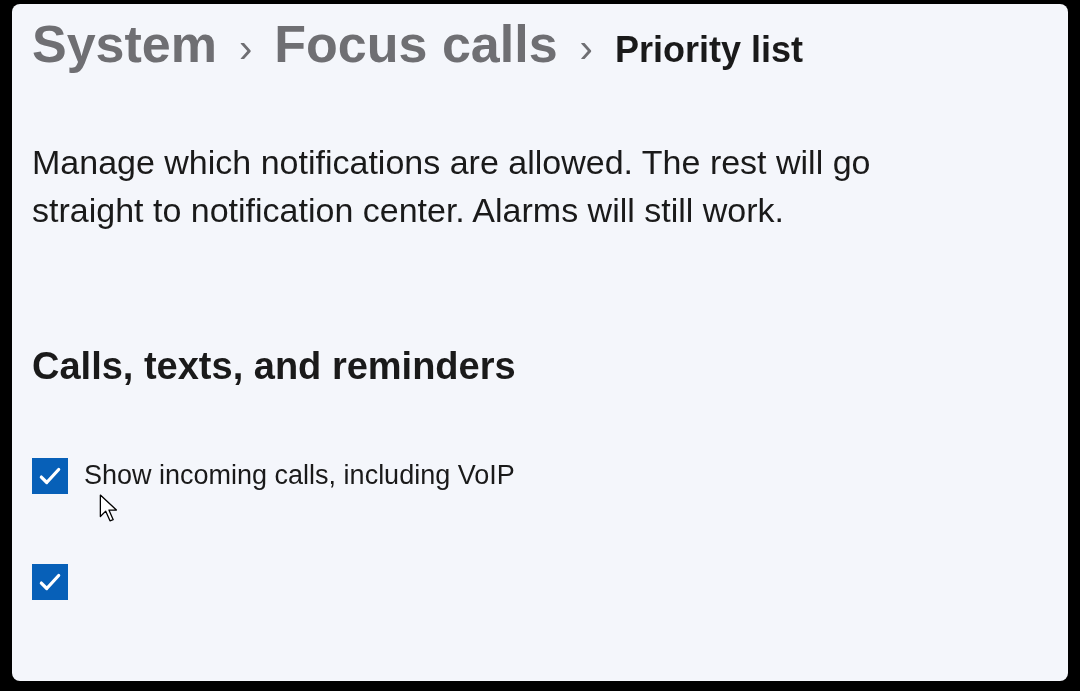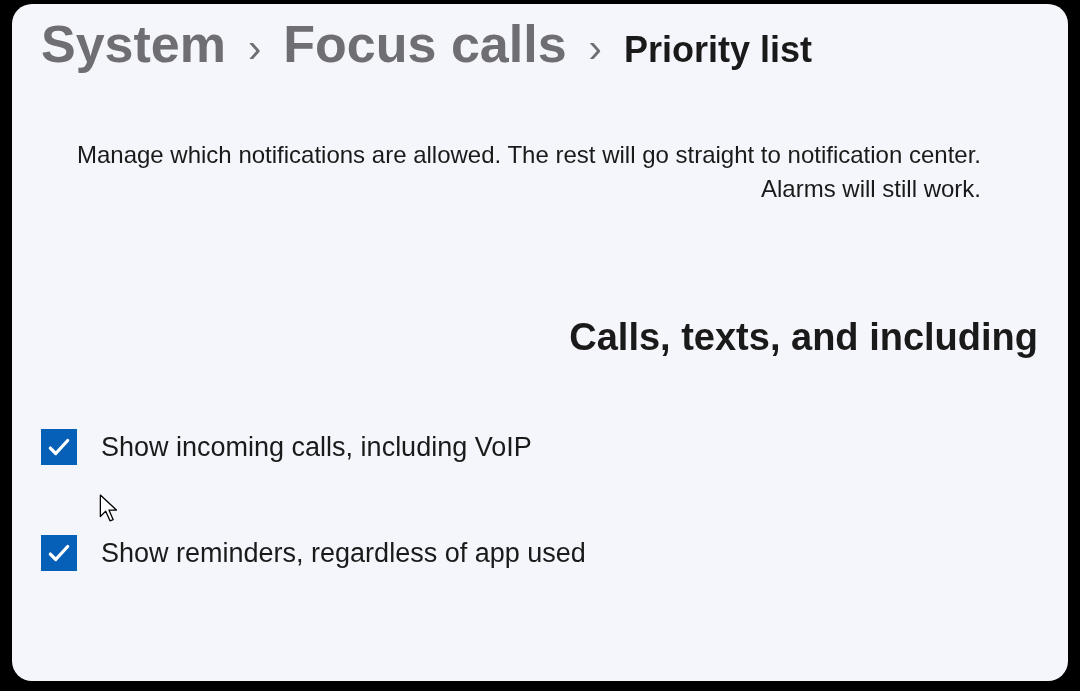--- a/index.html
+++ b/index.html
@@ -10,23 +10,22 @@
       font-family: "Segoe UI", -apple-system, BlinkMacSystemFont, sans-serif;
       overflow: hidden;
     }
     .panel {
       position: absolute;
       left: 12px;
       top: 4px;
       right: 12px;
       bottom: 10px;
       background: #f4f6fb;
-      border-radius: 20px;
-      padding: 10px 30px 30px 29px;
-      text-align: right;
+      border-radius: 8px;
+      padding: 10px 30px 30px 20px;
     }
     .breadcrumb {
       display: flex;
       align-items: baseline;
       gap: 22px;
       margin-bottom: 64px;
     }
     .crumb-link {
       font-size: 52px;
       font-weight: 600;
@@ -38,37 +37,37 @@
       font-weight: 400;
       color: #6f6f73;
       line-height: 1;
     }
     .crumb-current {
       font-size: 36px;
       font-weight: 600;
       color: #1a1a1a;
     }
     .description {
-      font-size: 24px;
+      font-size: 34px;
       font-weight: 400;
       color: #1a1a1a;
       line-height: 1.42;
       max-width: 940px;
       margin-bottom: 110px;
     }
     .section-heading {
       font-size: 38px;
       font-weight: 600;
       color: #1a1a1a;
       margin-bottom: 70px;
     }
     .checkbox-row {
       display: flex;
       align-items: center;
-      gap: 24px;
+      gap: 16px;
       margin-bottom: 70px;
       cursor: pointer;
     }
     .checkbox-box {
       width: 36px;
       height: 36px;
       background: #0760b8;
       display: flex;
       align-items: center;
       justify-content: center;
@@ -104,37 +103,36 @@
   <div class="breadcrumb">
     <span class="crumb-link">System</span>
     <span class="crumb-sep">›</span>
     <span class="crumb-link">Focus calls</span>
     <span class="crumb-sep">›</span>
     <span class="crumb-current">Priority list</span>
   </div>
 
   <p class="description">Manage which notifications are allowed. The rest will go straight to notification center. Alarms will still work.</p>
 
-  <h2 class="section-heading">Calls, texts, and including</h2>
+  <h2 class="section-heading">Calls, texts, and reminders</h2>
 
   <div class="checkbox-row">
     <span class="checkbox-box">
       <svg viewBox="0 0 24 24">
           <polyline points="4 13 9 18 20 6"></polyline>
         </svg>
     </span>
     <span class="checkbox-label">Show incoming calls, including VoIP</span>
   </div>
 
   <div class="checkbox-row">
     <span class="checkbox-box">
       <svg viewBox="0 0 24 24">
           <polyline points="4 13 9 18 20 6"></polyline>
         </svg>
     </span>
-    <span class="checkbox-label">Show reminders, regardless of app used</span>
   </div>
 
   <svg class="cursor" viewBox="0 0 20 28">
     <path d="M1 1 L1 21 L6 16 L10 25 L13 24 L9 15 L16 15 Z" fill="#ffffff" stroke="#000000" stroke-width="1.2" stroke-linejoin="round"></path>
   </svg>
 
 </div>
 
 </body></html>

